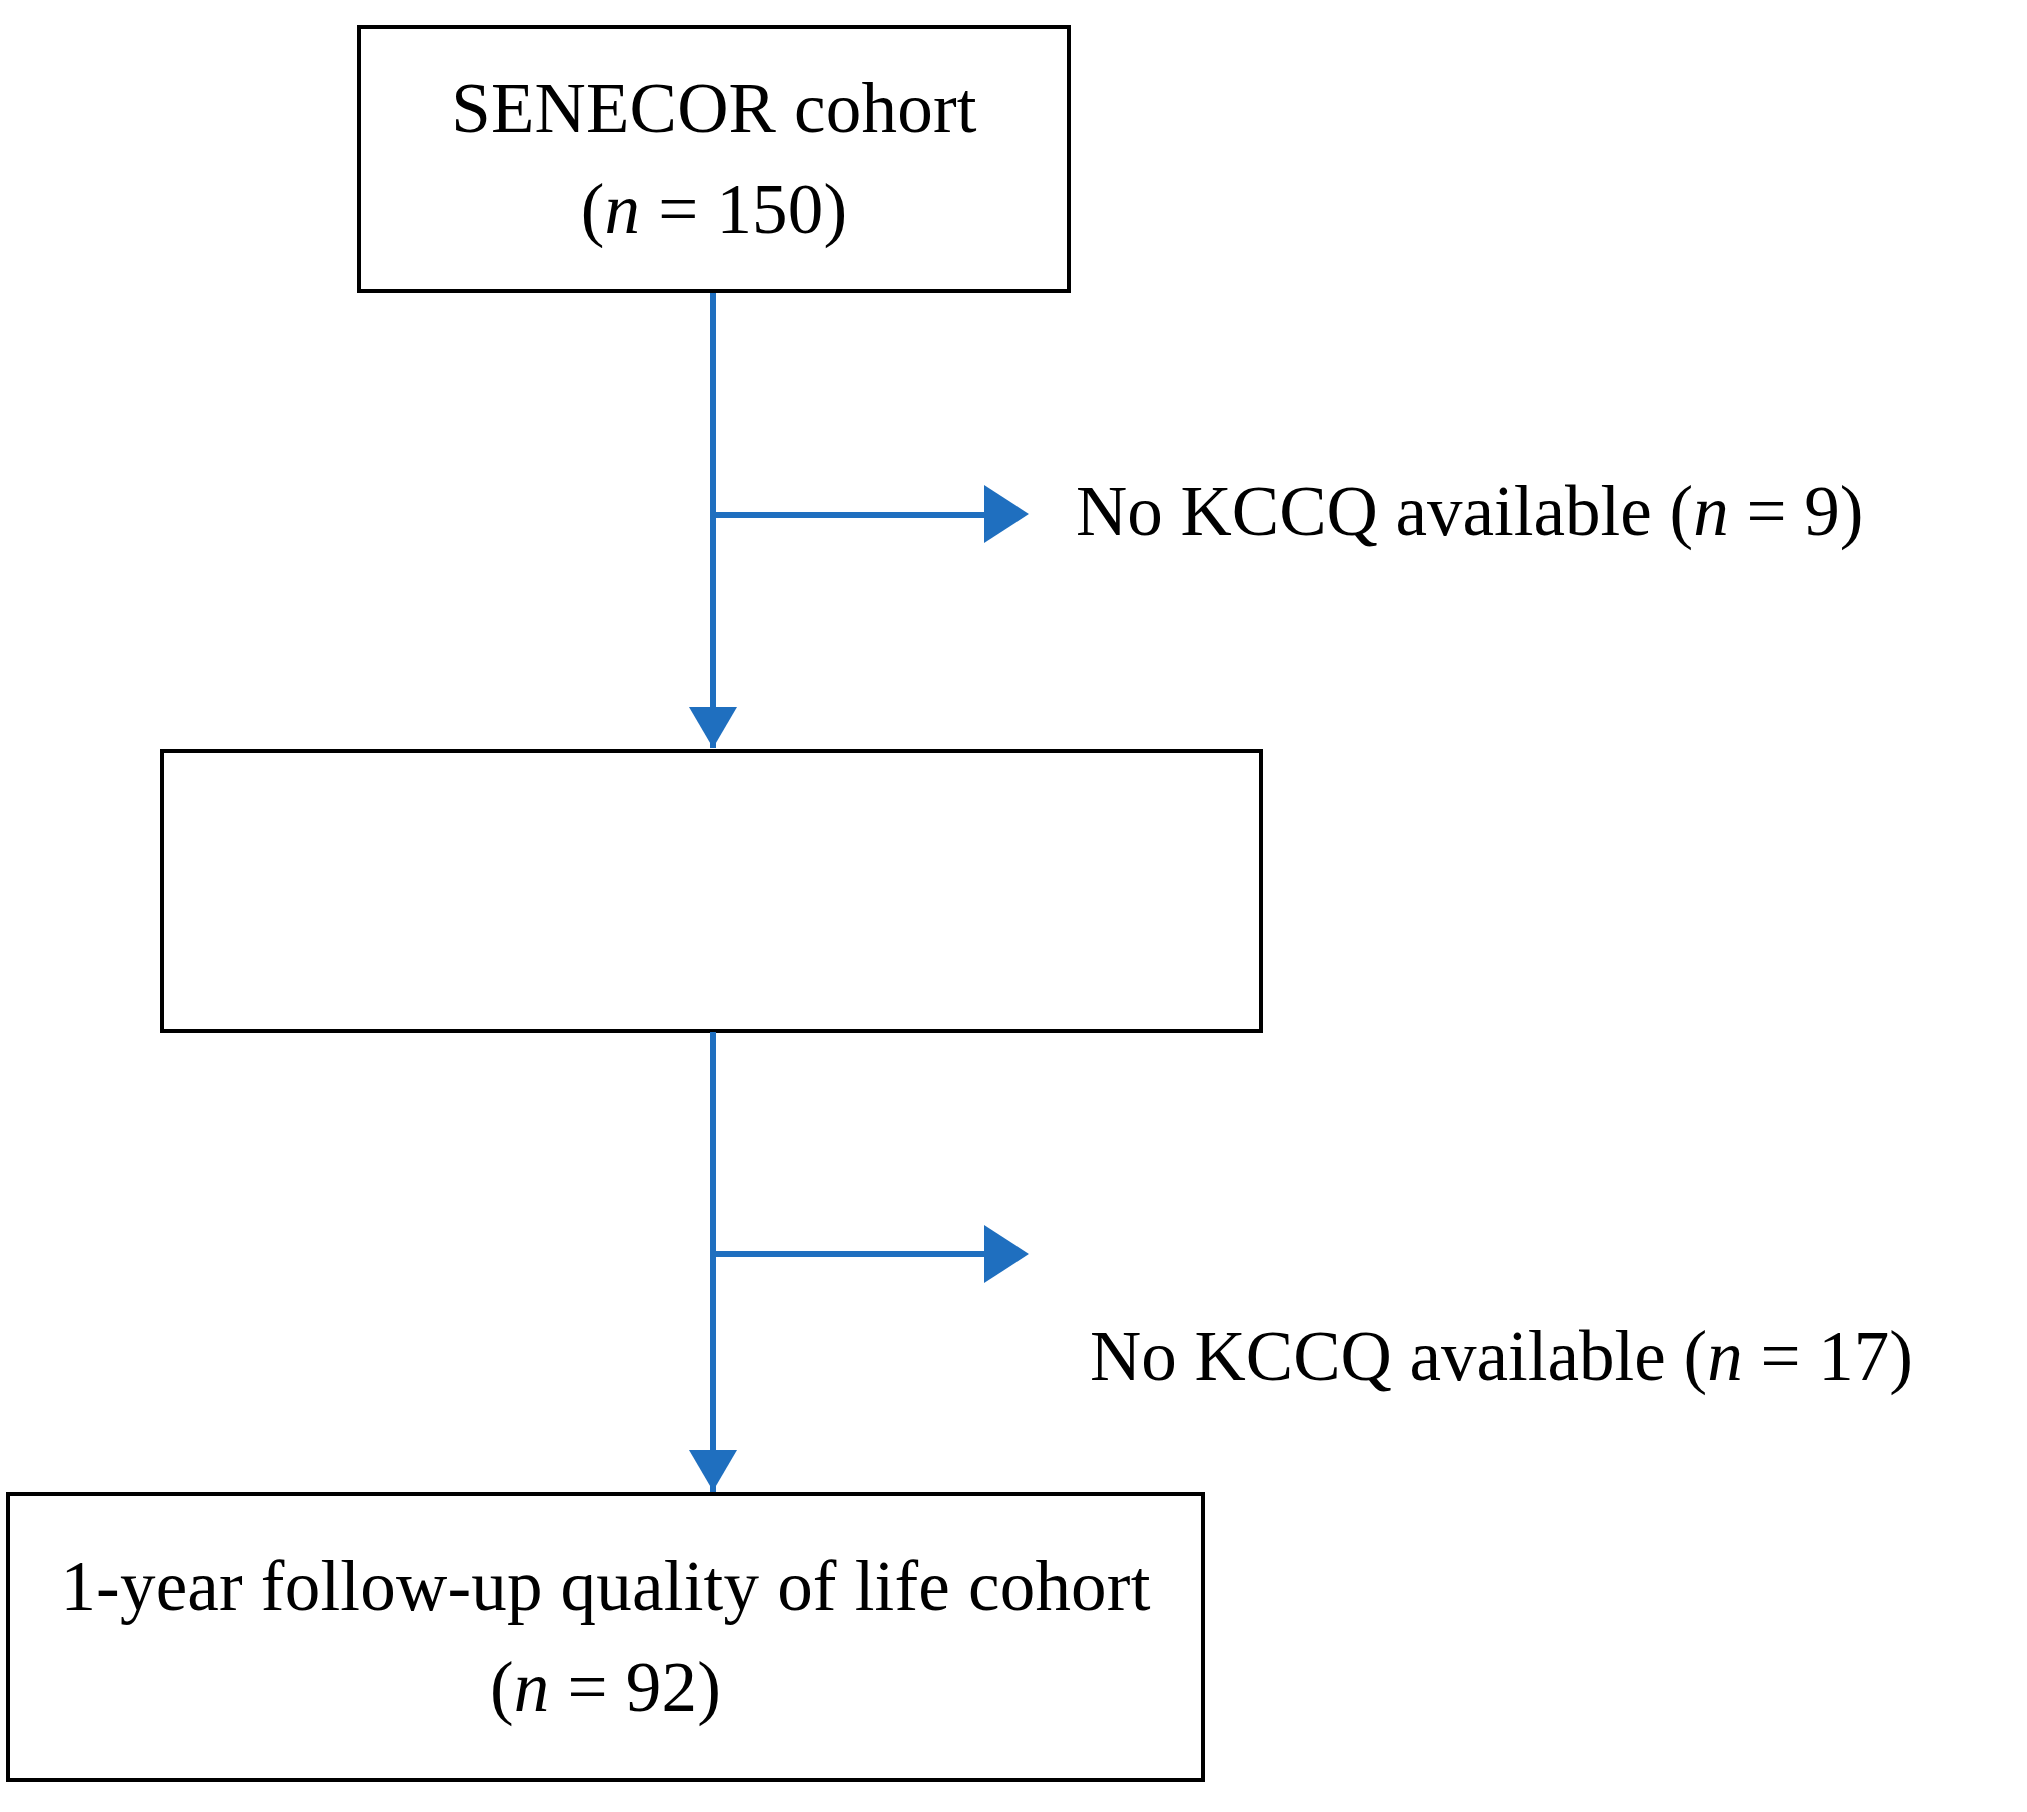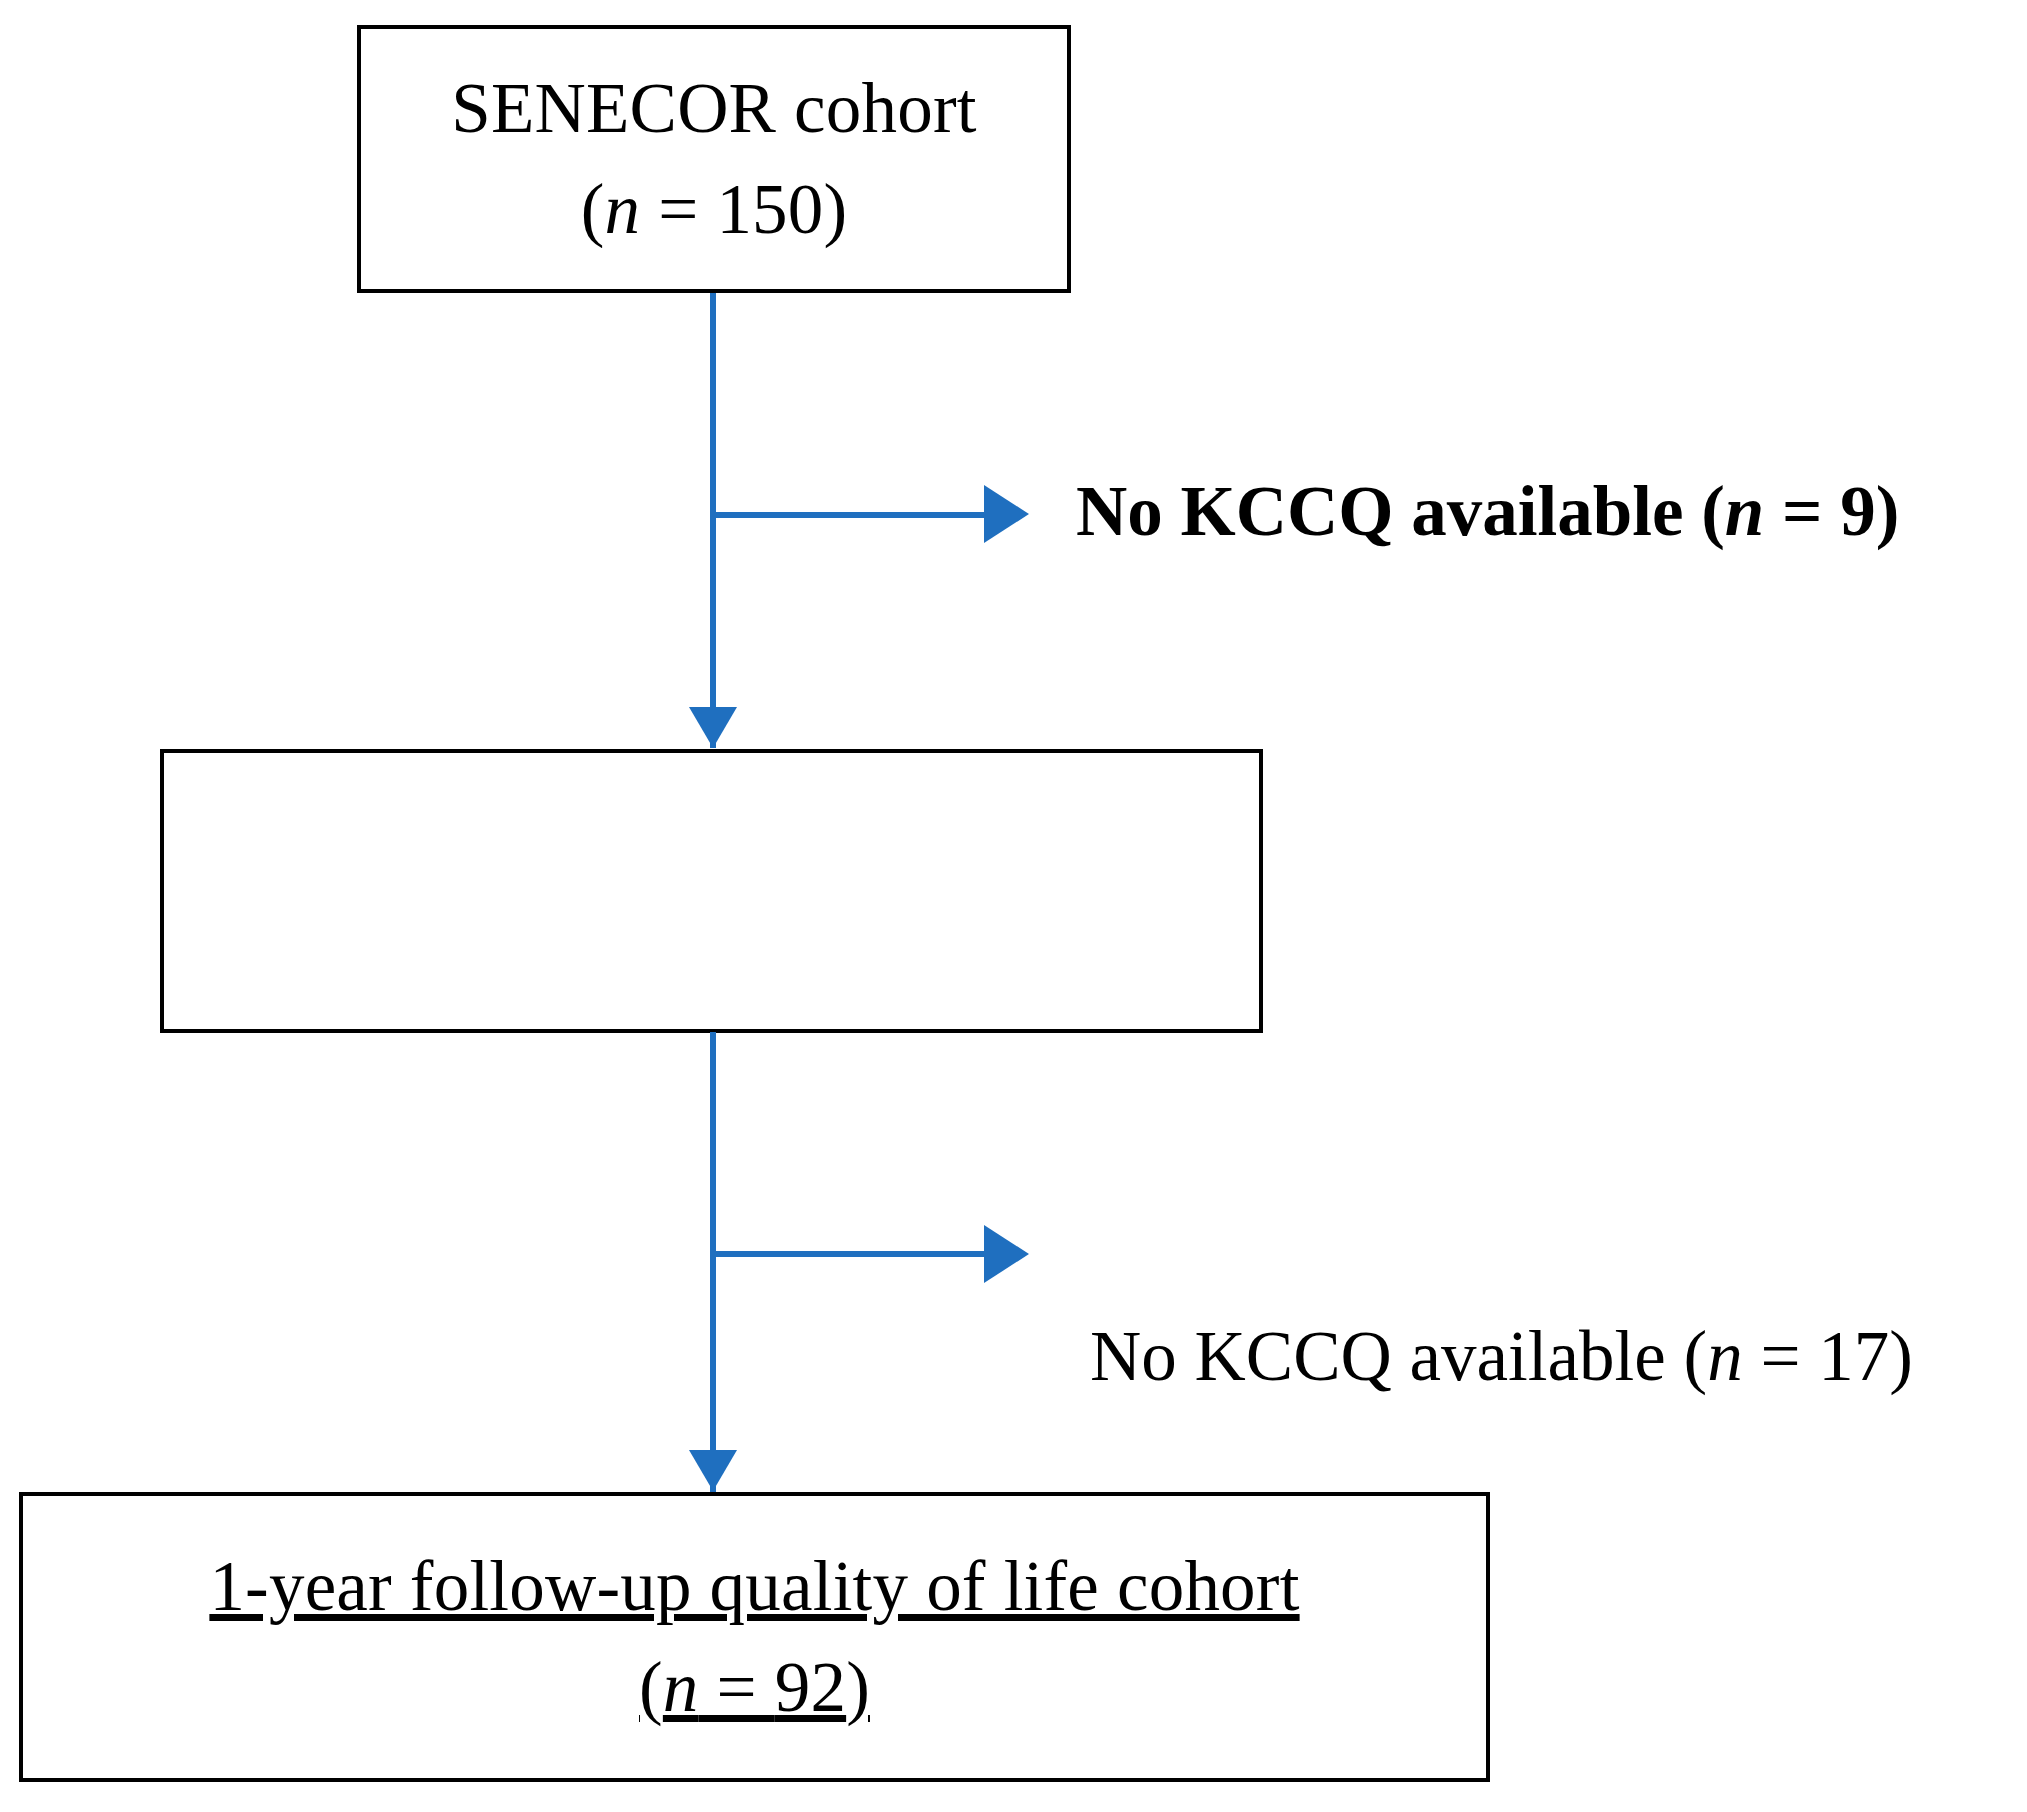--- a/index.html
+++ b/index.html
@@ -80,38 +80,38 @@
     <div class="node-line">
       <span>(</span><i>n</i><span> = </span><span>150</span><span>)</span>
     </div>
   </div>
 
   <div class="conn vline" style="left:710px; top:293px; height:455px;"></div>
   <div class="arrow-down" style="left:689px; top:707px;"></div>
 
   <div class="conn hline" style="left:710px; top:512px; width:274px;"></div>
   <div class="arrow-right" style="left:984px; top:485px;"></div>
-  <div class="annot" style="left:1076px; top:473px;font-weight:bold;">
+  <div class="annot" style="left:1076px; top:473px;">
     <span>No KCCQ available </span><span>(</span><i>n</i><span> = </span><span>9</span><span>)</span>
   </div>
 
   <div class="node-box" style="left:160px; top:749px; width:1103px; height:284px;">
   </div>
 
   <div class="conn vline" style="left:710px; top:1032px; height:461px;"></div>
   <div class="arrow-down" style="left:689px; top:1450px;"></div>
 
   <div class="conn hline" style="left:710px; top:1251px; width:274px;"></div>
   <div class="arrow-right" style="left:984px; top:1225px;"></div>
 
   <div class="annot" style="left:1076px; top:1318px;margin-left:14px;">
     <span>No KCCQ available </span><span>(</span><i>n</i><span> = </span><span>17</span><span>)</span>
   </div>
 
-  <div class="node-box" style="left:19px; top:1492px; width:1471px; height:290px;text-decoration:underline;">
+  <div class="node-box" style="left:6px; top:1492px; width:1199px; height:290px;">
     <div class="node-line title">1-year follow-up quality of life cohort</div>
     <div class="node-line">
       <span>(</span><i>n</i><span> = </span><span>92</span><span>)</span>
     </div>
   </div>
 
 </div>
 
 
 </body></html>

